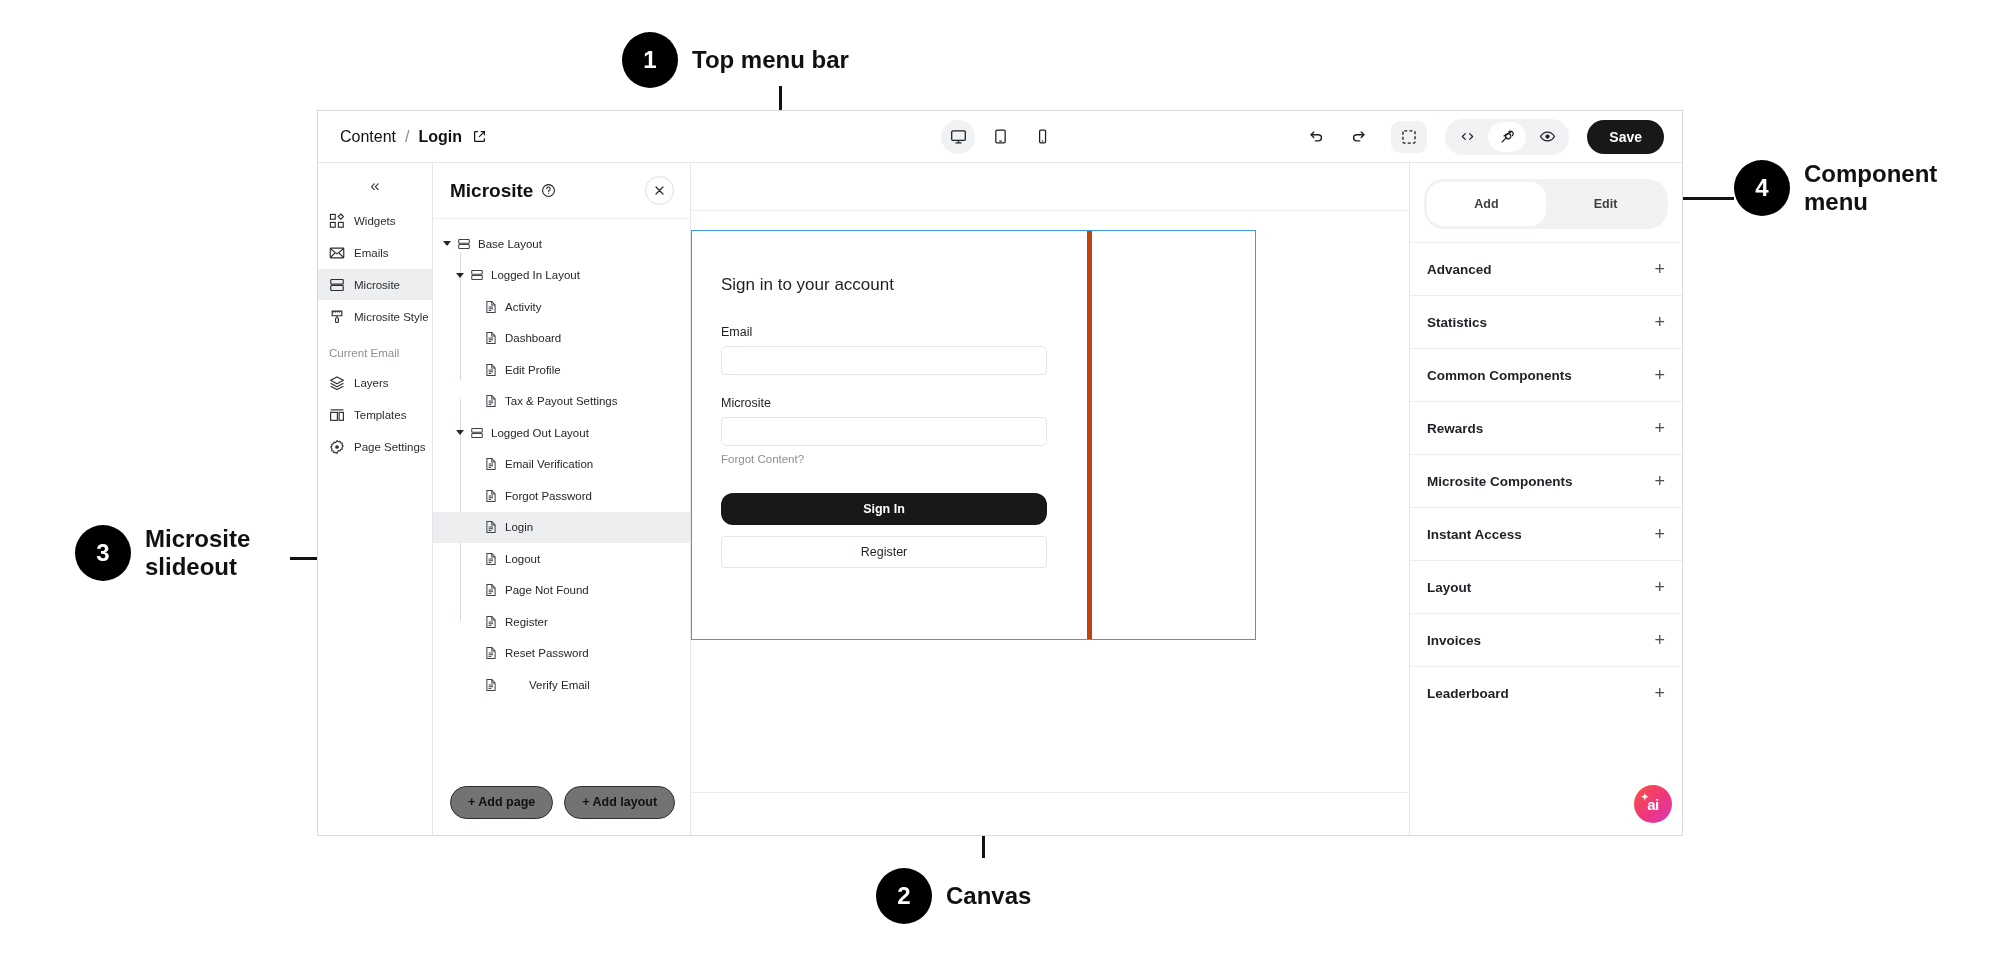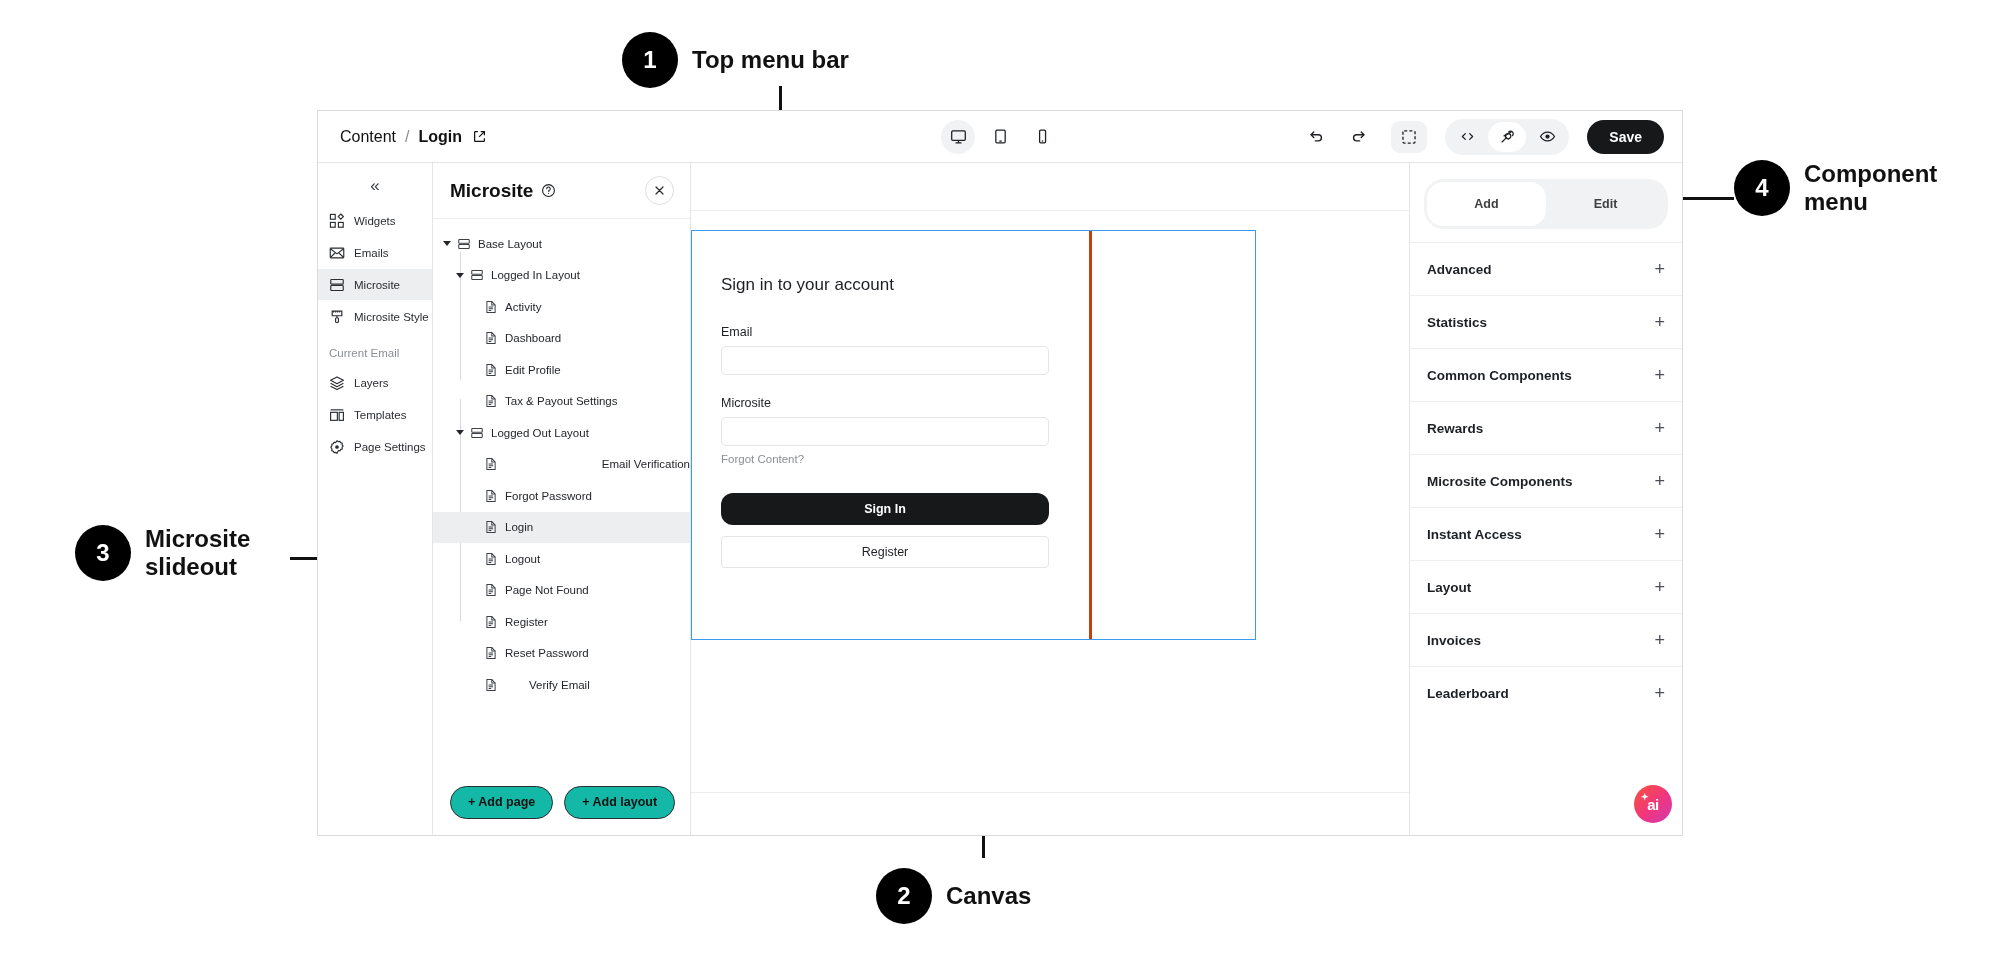--- a/index.html
+++ b/index.html
@@ -157,21 +157,21 @@
   .tree-ico { width: 14px; height: 14px; flex: 0 0 14px; margin-right: 7px; display:block; }
   .guide {
     position: absolute; width: 1px; background: #d6d9dc;
   }
   .slideout-foot {
     flex: 0 0 66px; display: flex; align-items: center;
     gap: 11px; padding-left: 17px;
     background: #fff;
   }
   .chip-btn {
-    border: 1px solid #2a2d31; background: #14b8a6; color: #111;
+    border: 1px solid #2a2d31; background: #737373; color: #111;
     border-radius: 20px; height: 33px; padding: 8px 17px;
     font-size: 12.5px; font-weight: bold; cursor: pointer;
     font-family: "Liberation Sans", sans-serif;
   }
 
   
   .canvas {
     flex: 1; min-width: 0; background: #fff;
     position: relative; overflow: hidden;
     border-right: 1px solid #e3e5e8;
@@ -183,21 +183,21 @@
     position:absolute; left:0; right:0; bottom:42px; height:1px; background:#ebedef;
   }
   .frame {
     position: absolute; left: 0px; top: 67px;
     width: 565px; height: 410px;
     border: 1.5px solid #3c9bf0;
     background: #fff;
   }
   .frame-inner {
     position: absolute; left: 0; top: 0; bottom: 0; width: 400px;
-    border-right: 3px solid #c2410c; background: #fff;
+    border-right: 5px solid #c2410c; background: #fff;
   }
   .signin-wrap { padding: 44px 40px 0 29px; }
   .signin-title { font-size: 17px; color: #1d2024; margin-bottom: 30px; }
   .fld-label { font-size: 12.5px; color: #1d2024; margin-bottom: 7px; }
   .fld-input {
     width: 100%; height: 29px; border: 1px solid #e3e5e8;
     border-radius: 5px; background: #fff;
   }
   .fld-gap { height: 21px; }
   .forgot { font-size: 11.5px; color: #8b8f94; margin-top: 7px; cursor: pointer; }
@@ -543,21 +543,21 @@
             <span class="tw-caret"></span>
             <span class="tree-ico">
               <svg width="14" height="14" viewBox="0 0 16 16" fill="none" stroke="#3d4147" stroke-width="1.2">
                 <rect x="2" y="2.8" width="12" height="4.4" rx="0.7"></rect>
                   <rect x="2" y="8.6" width="12" height="4.6" rx="0.7"></rect>
               </svg>
             </span>
             <span>Logged Out Layout</span>
           </div>
 
-          <div class="tree-row" style="padding-left:51px;justify-content:space-between;">
+          <div class="tree-row" style="padding-left:51px;">
             <span class="tree-ico">
               <svg width="14" height="14" viewBox="0 0 16 16" fill="none" stroke="#3d4147" stroke-width="1.15">
                 <path d="M3.3 1.8h5.6l3.8 3.8v8.6H3.3z"></path>
                   <path d="M8.9 1.8v3.8h3.8"></path>
                 <path d="M5.3 8h5M5.3 10h5M5.3 12h3"></path>
               </svg>
             </span>
             <span>Email Verification</span>
           </div>
 

